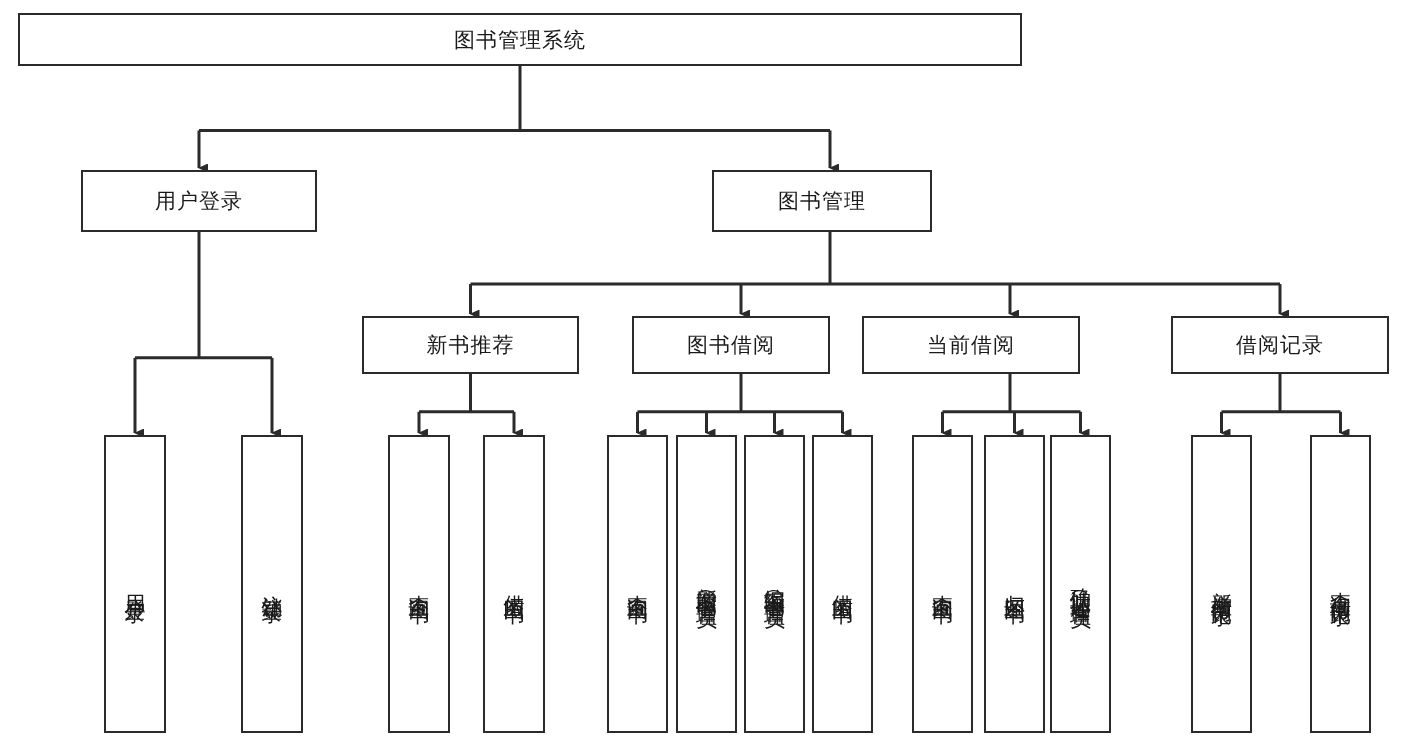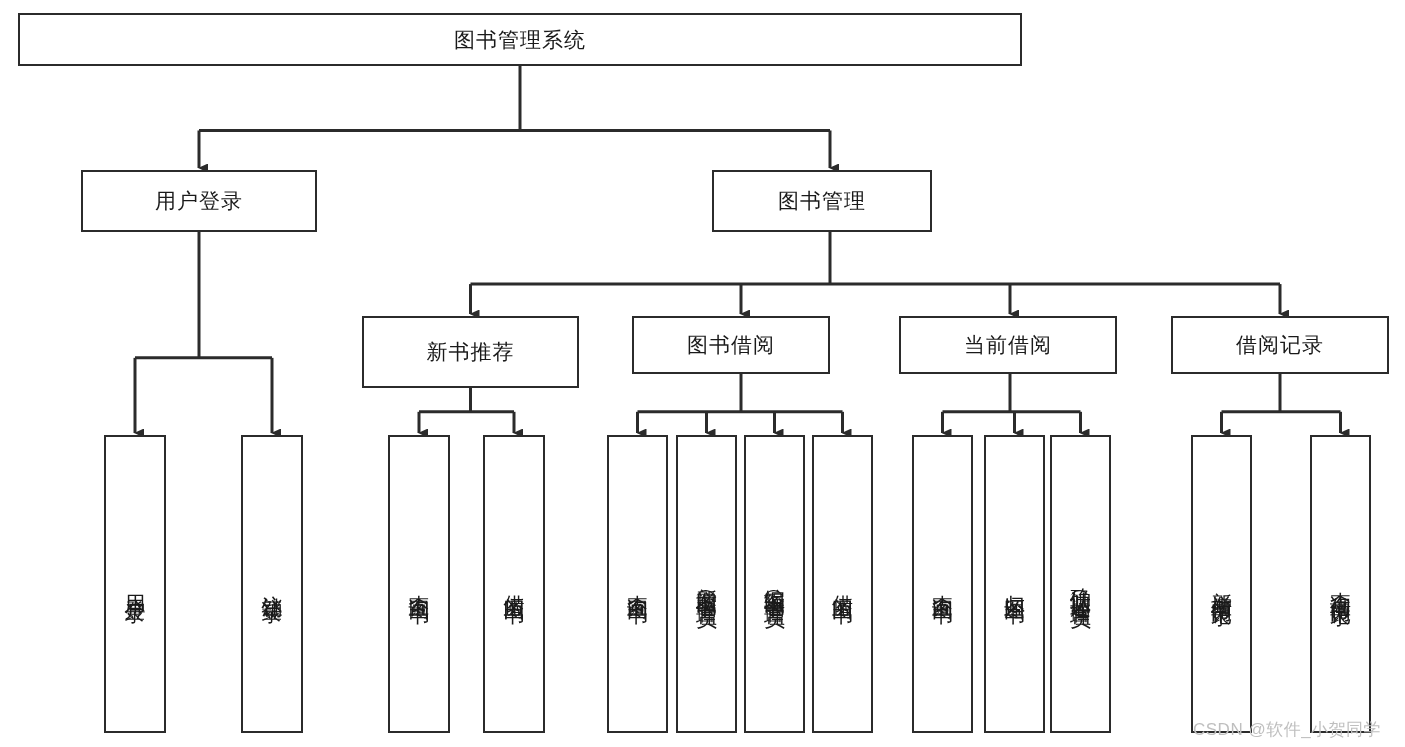--- a/index.html
+++ b/index.html
@@ -110,27 +110,27 @@
   <div id="node-layer">
       <div class="node horiz" style="left: 18px; top: 13px; width: 1004px; height: 53px; text-align: right;">
         <span>图书管理系统</span>
       </div>
       <div class="node horiz" style="left: 81px; top: 170px; width: 236px; height: 62px;">
         <span>用户登录</span>
       </div>
       <div class="node horiz" style="left: 712px; top: 170px; width: 220px; height: 62px;">
         <span>图书管理</span>
       </div>
-      <div class="node horiz" style="left: 362px; top: 316px; width: 217px; height: 72px;">
+      <div class="node horiz" style="left: 362px; top: 316px; width: 217px; height: 58px;">
         <span>新书推荐</span>
       </div>
       <div class="node horiz" style="left: 632px; top: 316px; width: 198px; height: 58px;">
         <span>图书借阅</span>
       </div>
-      <div class="node horiz" style="left: 899px; top: 316px; width: 218px; height: 58px;">
+      <div class="node horiz" style="left: 862px; top: 316px; width: 218px; height: 58px;">
         <span>当前借阅</span>
       </div>
       <div class="node horiz" style="left: 1171px; top: 316px; width: 218px; height: 58px;">
         <span>借阅记录</span>
       </div>
       <div class="node vert" style="left: 104px; top: 435px; width: 62px; height: 298px;">
         <span>用户登录</span>
       </div>
       <div class="node vert" style="left: 241px; top: 435px; width: 62px; height: 298px;">
         <span>注销登录</span>
@@ -163,15 +163,14 @@
         <span>确认归还（管理员）</span>
       </div>
       <div class="node vert" style="left: 1191px; top: 435px; width: 61px; height: 298px;">
         <span>新增借阅记录</span>
       </div>
       <div class="node vert" style="left: 1310px; top: 435px; width: 61px; height: 298px;">
         <span>查询借阅记录</span>
       </div>
     </div>
 
-  <div class="watermark" style="left: 1193px; top: 718px;">CSDN @软件_小贺同学</div>
 
 </div>
 
 </body></html>

